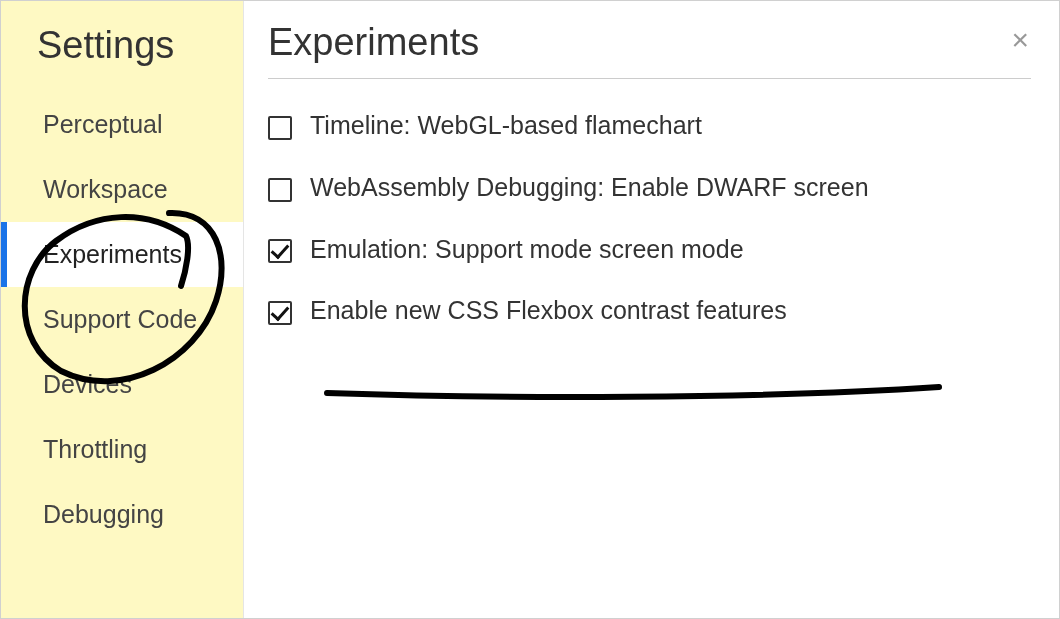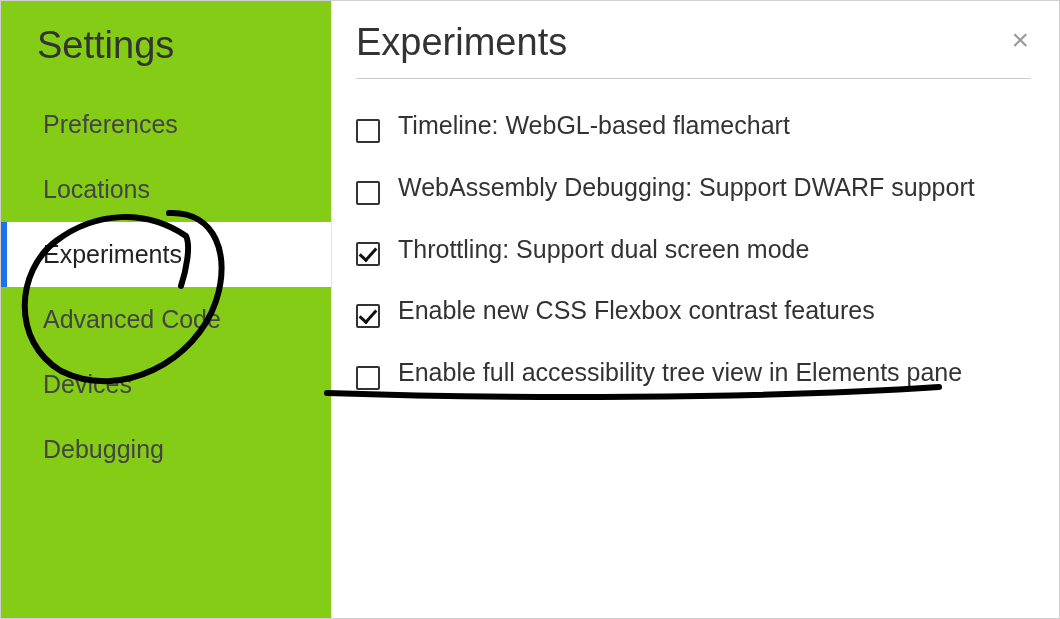--- a/index.html
+++ b/index.html
@@ -12,22 +12,22 @@
       position: relative;
     }
     .container {
       display: flex;
       width: 100%;
       height: 100%;
       border: 1px solid #d0d0d0;
       position: relative;
     }
     .sidebar {
-      width: 331px;
-      background: #84cc16;
+      width: 243px;
+      background: #fef9c3;
       padding: 0;
       display: flex;
       flex-direction: column;
       border-right: 1px solid #e5e5e5;
     }
     .sidebar-title {
       font-size: 38px;
       font-weight: 400;
       color: #333;
       padding: 23px 0 25px 36px;
@@ -72,21 +72,21 @@
       line-height: 1;
     }
     .experiments-scroll {
       margin-top: 16px;
       flex: 1;
       overflow-y: scroll;
       padding-right: 4px;
     }
     .experiment-row {
       display: flex;
-      align-items: flex-end;
+      align-items: center;
       gap: 18px;
       padding: 14px 0;
       font-size: 25px;
       color: #333;
       line-height: 1.35;
     }
     .experiment-row .checkbox {
       width: 24px;
       height: 24px;
       border: 2.5px solid #333;
@@ -131,59 +131,56 @@
       display: block;
     }
   </style>
 </head>
 <body>
 
 <div class="container">
 
   <div class="sidebar">
     <div class="sidebar-title">Settings</div>
-    <div class="sidebar-item"><span>Preferences</span></div>
-    <div class="sidebar-item"><span>Locations</span></div>
+    <div class="sidebar-item"><span>Perceptual</span></div>
+    <div class="sidebar-item"><span>Workspace</span></div>
     <div class="sidebar-item active"><span>Experiments</span></div>
-    <div class="sidebar-item"><span>Advanced Code</span></div>
+    <div class="sidebar-item"><span>Support Code</span></div>
     <div class="sidebar-item"><span>Devices</span></div>
+    <div class="sidebar-item"><span>Throttling</span></div>
     <div class="sidebar-item"><span>Debugging</span></div>
   </div>
 
   <div class="main">
     <button class="close-btn"><span>×</span></button>
     <div class="main-title">Experiments</div>
 
     <div class="experiments-scroll">
 
       <div class="experiment-row">
         <div class="checkbox"></div>
         <div class="experiment-label">Timeline: WebGL-based flamechart</div>
       </div>
 
       <div class="experiment-row">
         <div class="checkbox"></div>
-        <div class="experiment-label">WebAssembly Debugging: Support DWARF support</div>
+        <div class="experiment-label">WebAssembly Debugging: Enable DWARF screen</div>
       </div>
 
       <div class="experiment-row">
         <div class="checkbox checked"></div>
-        <div class="experiment-label">Throttling: Support dual screen mode</div>
+        <div class="experiment-label">Emulation: Support mode screen mode</div>
       </div>
 
       <div class="experiment-row">
         <div class="checkbox checked"></div>
         <div class="experiment-label">Enable new CSS Flexbox contrast features</div>
       </div>
 
 
-      <div class="experiment-row">
-        <div class="checkbox"></div>
-        <div class="experiment-label">Enable full accessibility tree view in Elements pane</div>
-      </div>
 
     </div>
   </div>
 
   <svg class="annotation-layer" width="1060" height="619">
 
     <path d="M 168 212
              C 215 210, 230 255, 215 300
              C 195 360, 120 400, 60 370
              C 10 340, 15 270, 55 240

